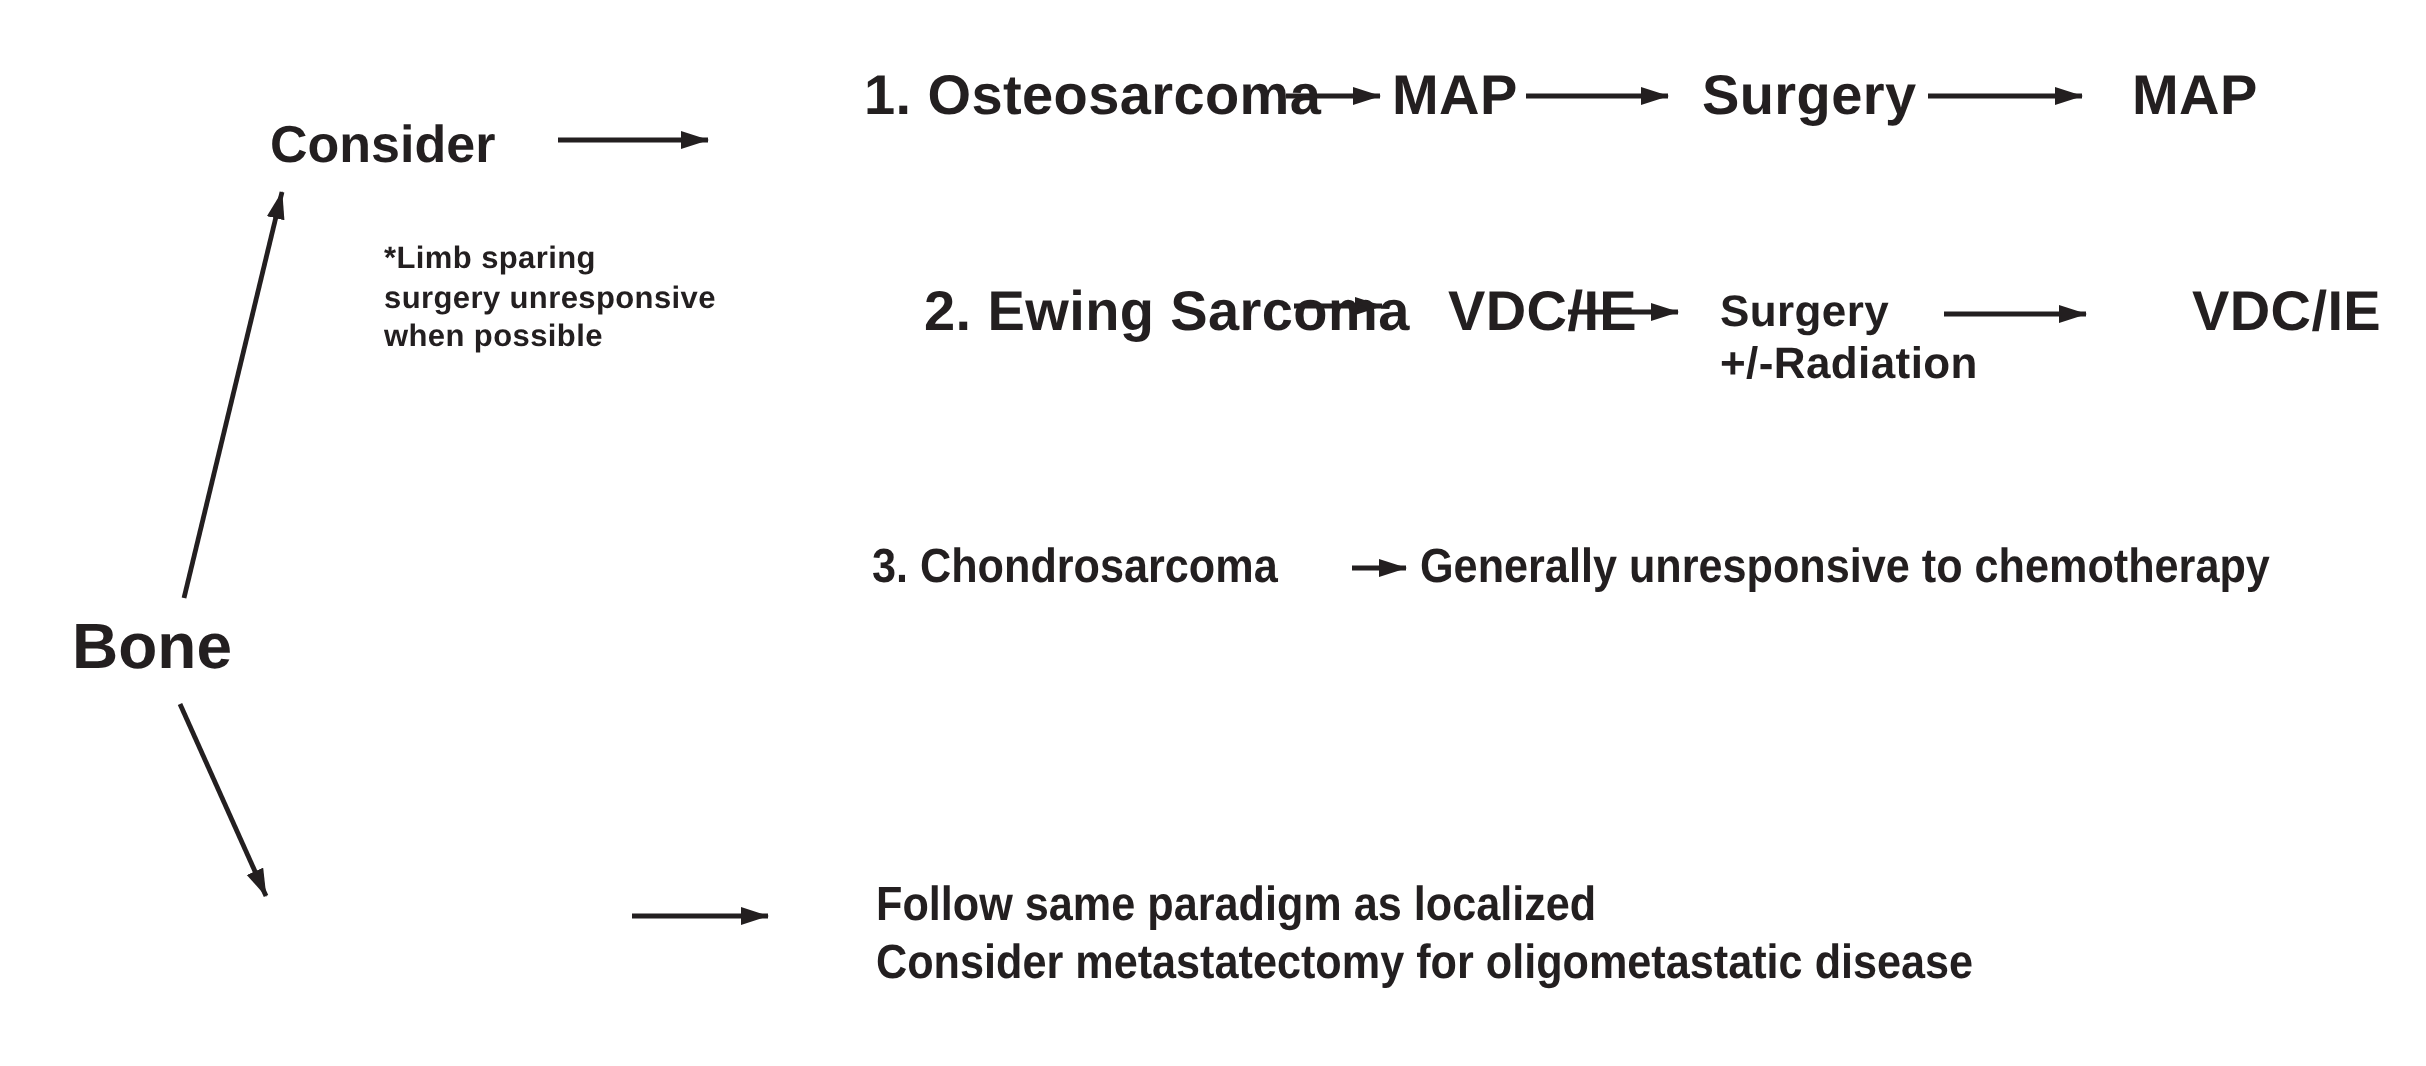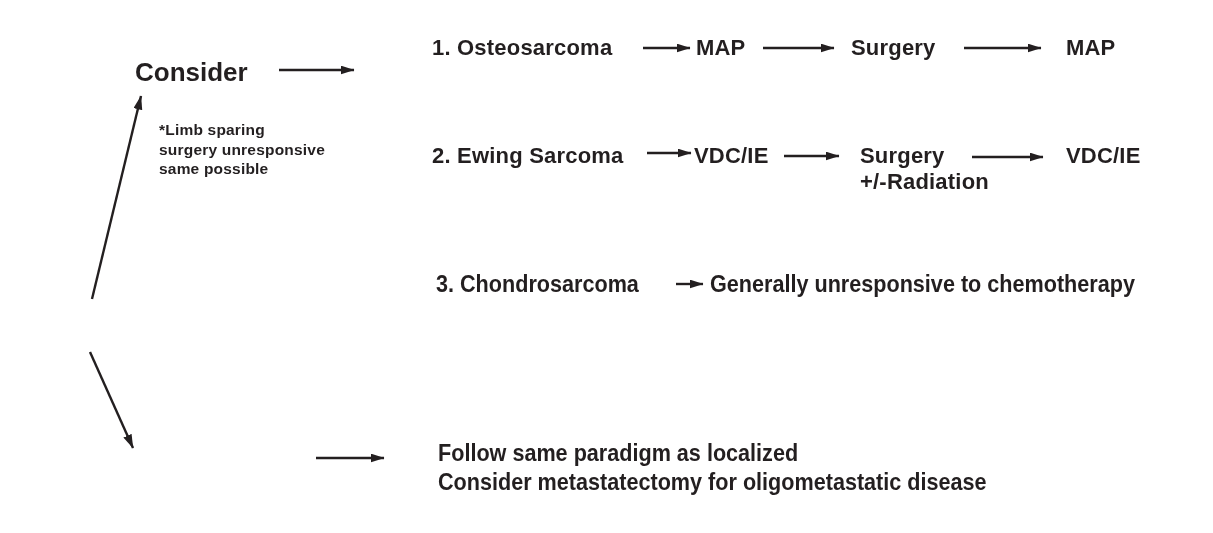--- a/index.html
+++ b/index.html
@@ -28,24 +28,24 @@
   .t {
     position: absolute;
     font-weight: bold;
     color: #231f20;
     white-space: nowrap;
     font-family: "Liberation Sans", sans-serif;
   }
   .bone       { left: 36px;  top: 305px; font-size: 32px; line-height: 36px; }
   .localized  { left: 135px; top: 57px;  font-size: 26px; line-height: 30px; }
   .metastatic { left: 154px; top: 444px; font-size: 23px; line-height: 27px; }
-  .note       { left: 159px; top: 120px; font-size: 15.5px; line-height: 19.5px; letter-spacing: 0.2px; }
-  .rowtext    { font-size: 22px; line-height: 26px; letter-spacing: 0.2px; }
+  .note       { left: 192px; top: 120px; font-size: 15.5px; line-height: 19.5px; letter-spacing: 0.2px; }
+  .rowtext    { font-size: 28px; line-height: 26px; letter-spacing: 0.2px; }
   .r1 { top: 35px; }
-  .r2 { top: 143px; }
+  .r2 { top: 143px; margin-left: 30px; }
   .r2multi { left: 860px; top: 143px; font-size: 22px; line-height: 26px; letter-spacing: 0.2px; }
   .c432 { left: 432px; }
   .c694 { left: 694px; }
   .c696 { left: 696px; }
   .c851 { left: 851px; }
   .c1066 { left: 1066px; }
   .cond {
     font-size: 24px;
     line-height: 28.5px;
     transform: scaleX(0.9);
@@ -72,27 +72,28 @@
     <line x1="643" y1="48" x2="690" y2="48" marker-end="url(#ah)"></line>
     <line x1="763" y1="48" x2="834" y2="48" marker-end="url(#ah)"></line>
     <line x1="964" y1="48" x2="1041" y2="48" marker-end="url(#ah)"></line>
     <line x1="647" y1="153" x2="691" y2="153" marker-end="url(#ah)"></line>
     <line x1="784" y1="156" x2="839" y2="156" marker-end="url(#ah)"></line>
     <line x1="972" y1="157" x2="1043" y2="157" marker-end="url(#ah)"></line>
     <line x1="676" y1="284" x2="703" y2="284" marker-end="url(#ah)"></line>
     <line x1="316" y1="458" x2="384" y2="458" marker-end="url(#ah)"></line>
   </svg>
 
+  <div class="t bone">Bone</div>
 
   <div class="t localized">Consider</div>
 
   <div class="t note">
     <div>*Limb sparing</div>
     <div>surgery unresponsive</div>
-    <div>same possible</div>
+    <div>when possible</div>
   </div>
 
   <div class="t rowtext r1 c432">1. Osteosarcoma</div>
   <div class="t rowtext r1 c696">MAP</div>
   <div class="t rowtext r1 c851">Surgery</div>
   <div class="t rowtext r1 c1066">MAP</div>
 
   <div class="t rowtext r2 c432">2. Ewing Sarcoma</div>
   <div class="t rowtext r2 c694">VDC/IE</div>
   <div class="t r2multi">

